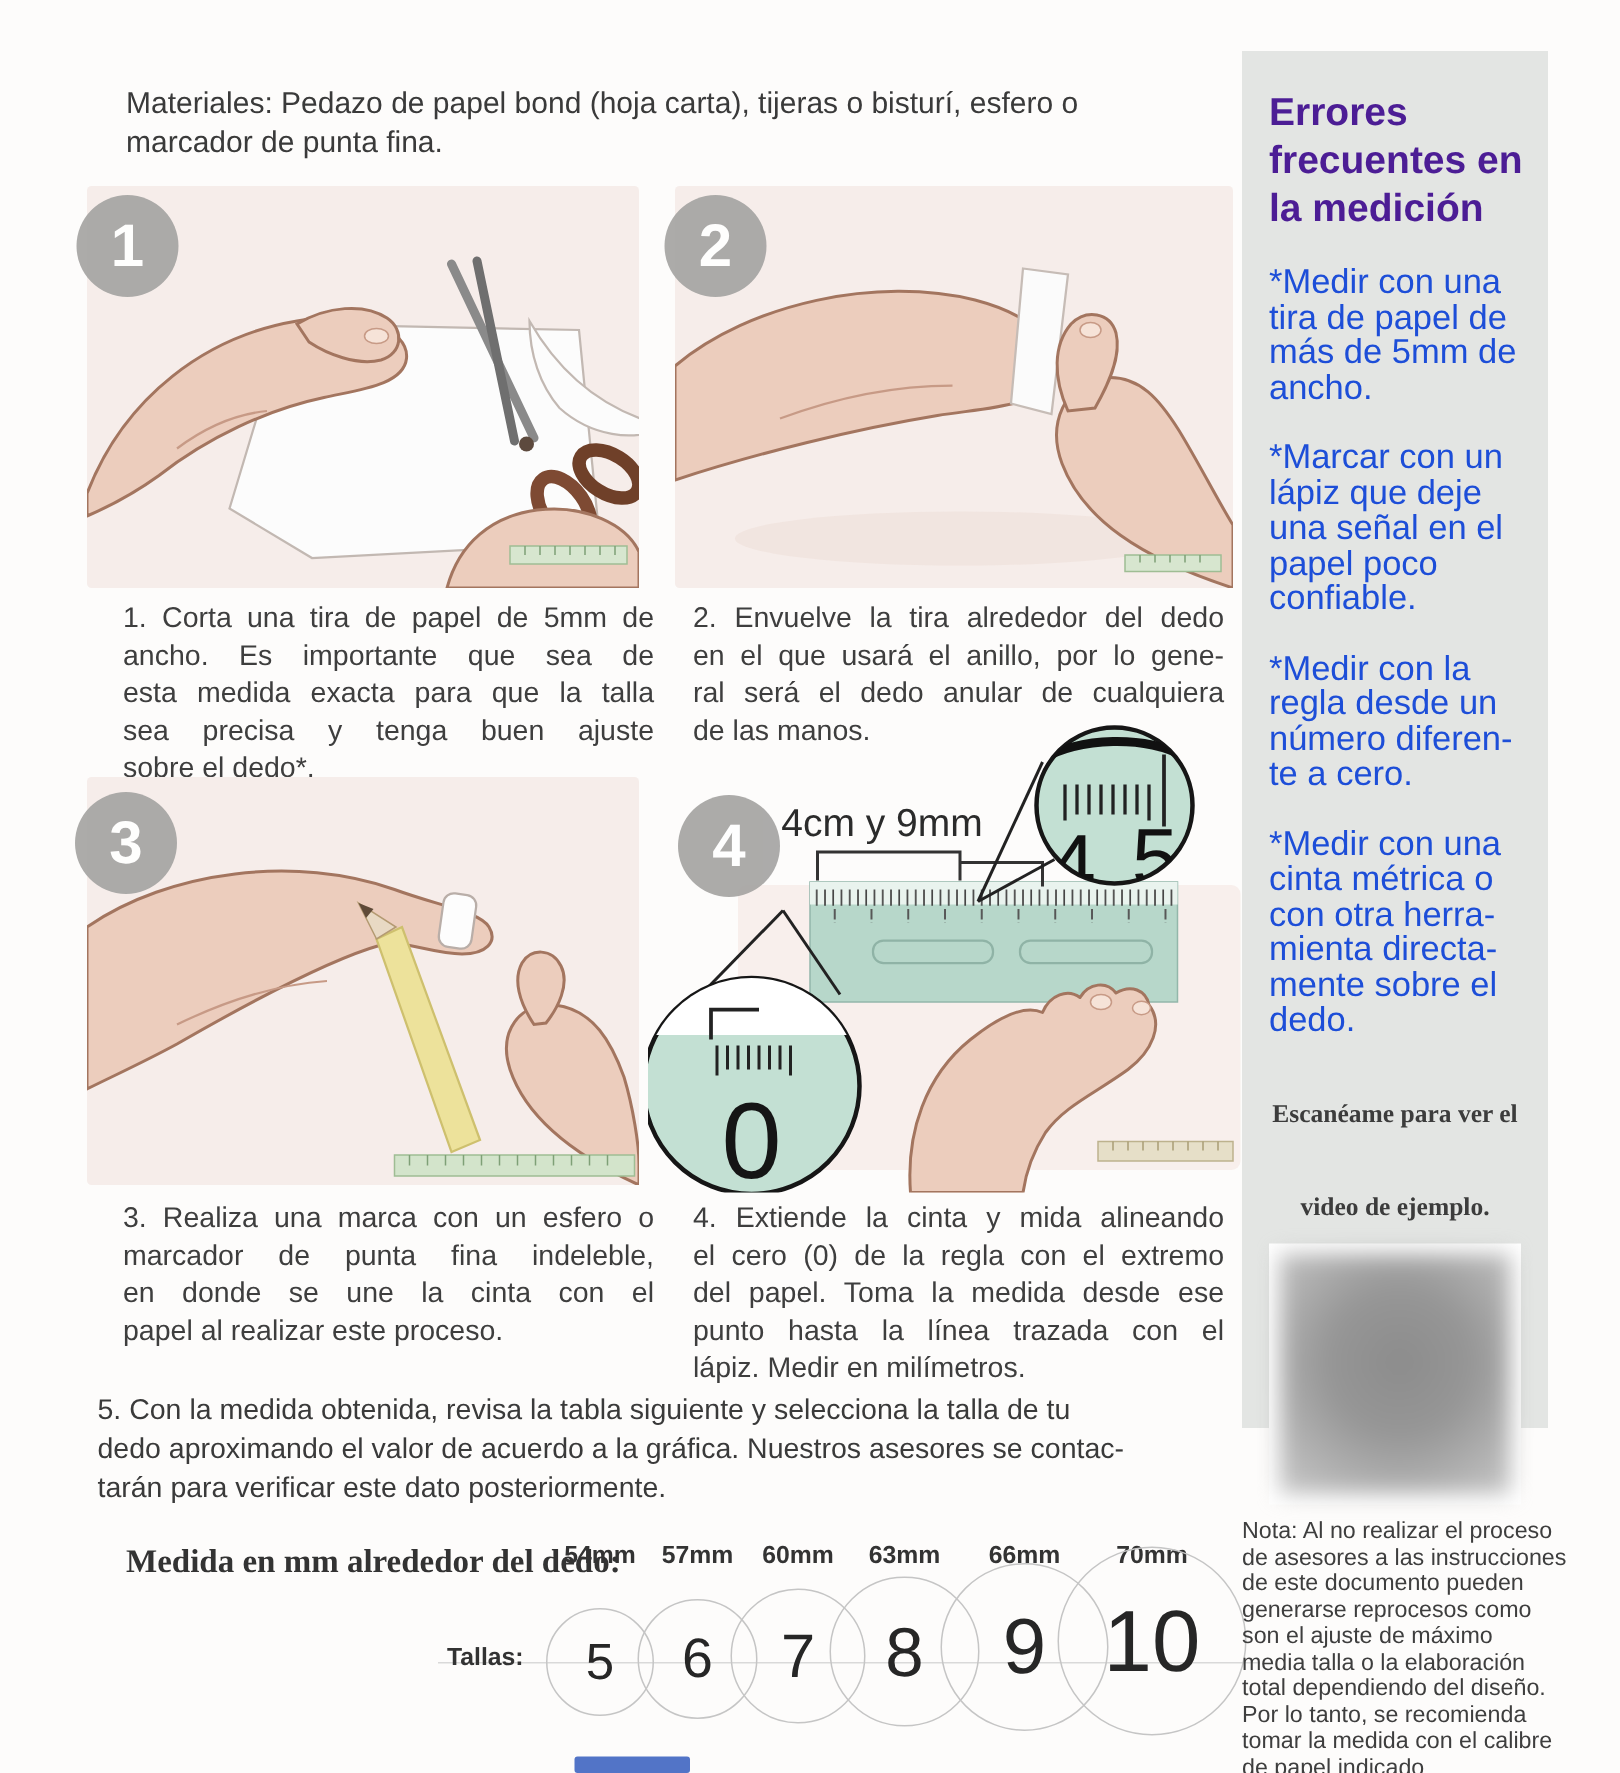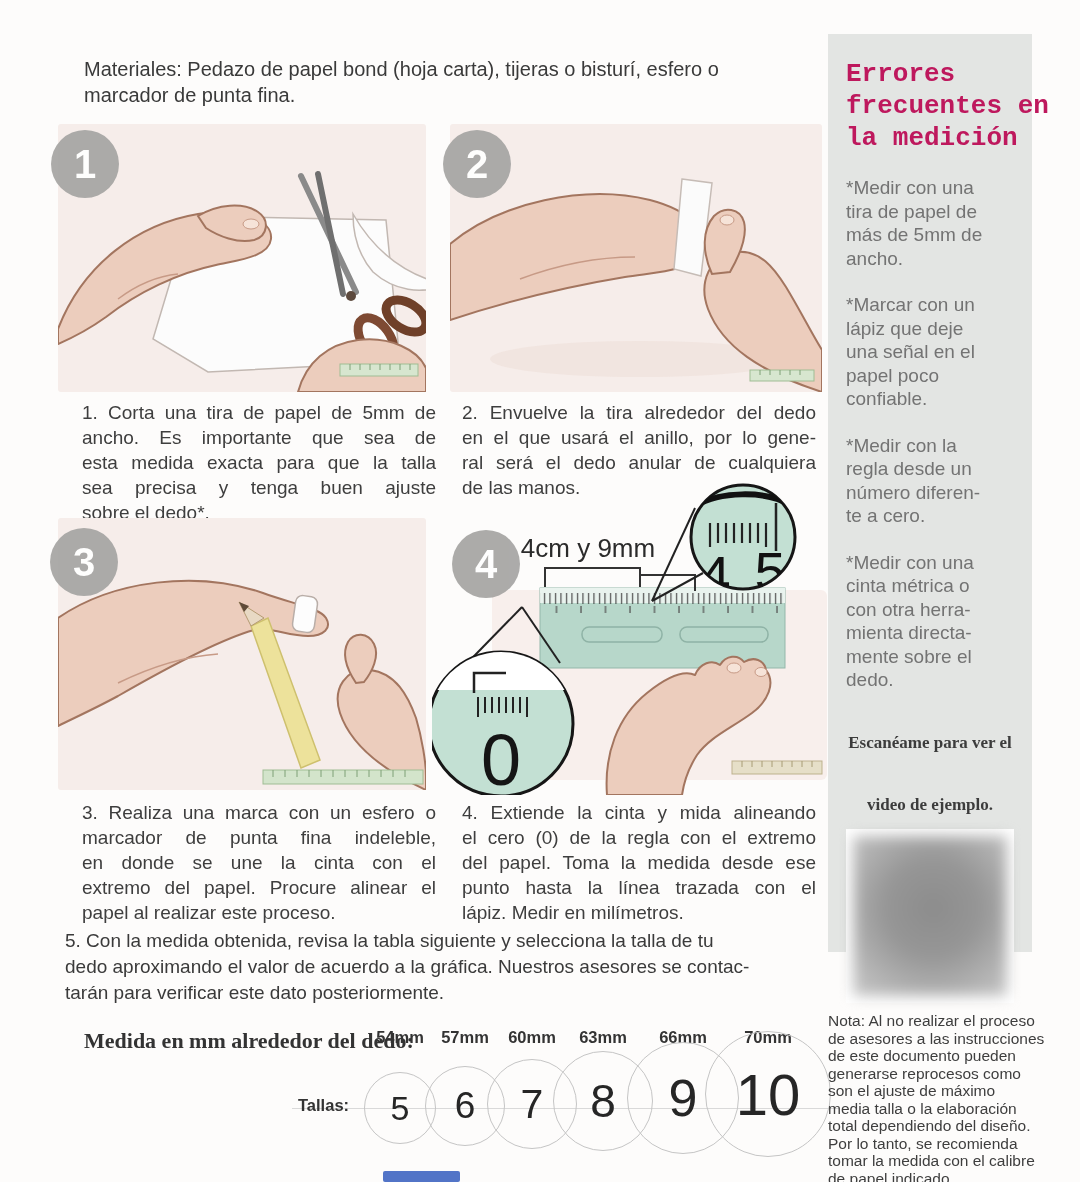--- a/index.html
+++ b/index.html
@@ -20,22 +20,22 @@
 
   .sizechart { left:80px; top:1020px; width:760px; height:150px; position:absolute; }
   .sc-rowlabel { position:absolute; left:4px; top:8px; font-size:22px; font-weight:700; color:#333;font-family:Liberation Serif, serif; }
   .mm-label { position:absolute; top:8px; transform:translateX(-50%); font-size:16.5px; font-weight:600; color:#333; }
   .sc-line { position:absolute; left:212px; top:88px; width:548px; height:1px; background:#d9d9d9; }
   .tallas-label { position:absolute; left:218px; top:76px; font-size:16.5px; font-weight:600; color:#333;text-align:center; }
   .size-circle { position:absolute; border:1.5px solid #c5c5c5; border-radius:50%;
                  display:flex; align-items:center; justify-content:center; color:#262626; font-weight:500; background:transparent; }
 
   .sidebar { left:828px; top:34px; width:204px; height:918px; background:#e3e5e3; padding:24px 18px 16px 18px; position:absolute; }
-  .sb-title { font-family:Liberation Mono, monospace; font-size:26px; line-height:32px; font-weight:600; color:#be185d; margin-bottom:22px; }
-  .sb-bullet { font-size:19px; line-height:23.5px; color:#737373; margin-bottom:23px; }
+  .sb-title { font-family:Liberation Sans, sans-serif; font-size:26px; line-height:32px; font-weight:600; color:#4c1d95; margin-bottom:22px; }
+  .sb-bullet { font-size:23px; line-height:23.5px; color:#1d4ed8; margin-bottom:23px; }
   .sb-scan { font-family:"Liberation Serif", serif; font-size:17px; line-height:22px; font-weight:600; color:#3c3c3c;
              text-align:center; margin-top:8px; margin-bottom:13px; }
   .sb-scan .ln { white-space:nowrap;margin-top:40px; }
   .qr-outer { width:168px; height:174px; background:#ffffff; padding:7px; margin:0 auto; }
   .qr-blur { width:100%; height:100%; filter:blur(7px);
              background:radial-gradient(circle at 52% 45%, #8c8c8c 0%, #969696 40%, #b2b2b2 72%, #c9c9c9 100%); }
 
   .note { left:828px; top:1012px; width:248px; font-size:15.5px; line-height:17.5px; color:#3e3e3e; position:absolute; }
 
   .blue-bar { left:383px; top:1171px; width:77px; height:11px; border-radius:2px; background:#5274c7; position:absolute; }
@@ -210,21 +210,20 @@
     <rect x="300" y="296" width="90" height="13" fill="#e6dfc8" stroke="#bdb28d" stroke-width="1"></rect>
     <path d="M310,296 v6 M320,296 v6 M330,296 v6 M340,296 v6 M350,296 v6 M360,296 v6 M370,296 v6 M380,296 v6" stroke="#a89c74" stroke-width="1"></path>
   </g>
 </svg>
 <div class="badge" style="left:452px; top:530px;">4</div>
 
 <div class="caption stretch" style="left:82px; top:800px;">
     <span class="ln">3. Realiza una marca con un esfero o</span>
     <span class="ln">marcador de punta fina indeleble,</span>
     <span class="ln">en donde se une la cinta con el</span>
-    <span class="ln">extremo del papel. Procure alinear el</span>
     <span class="ln">papel al realizar este proceso.</span>
   </div>
 <div class="caption stretch" style="left:462px; top:800px;">
     <span class="ln">4. Extiende la cinta y mida alineando</span>
     <span class="ln">el cero (0) de la regla con el extremo</span>
     <span class="ln">del papel. Toma la medida desde ese</span>
     <span class="ln">punto hasta la línea trazada con el</span>
     <span class="ln">lápiz. Medir en milímetros.</span>
   </div>
 

